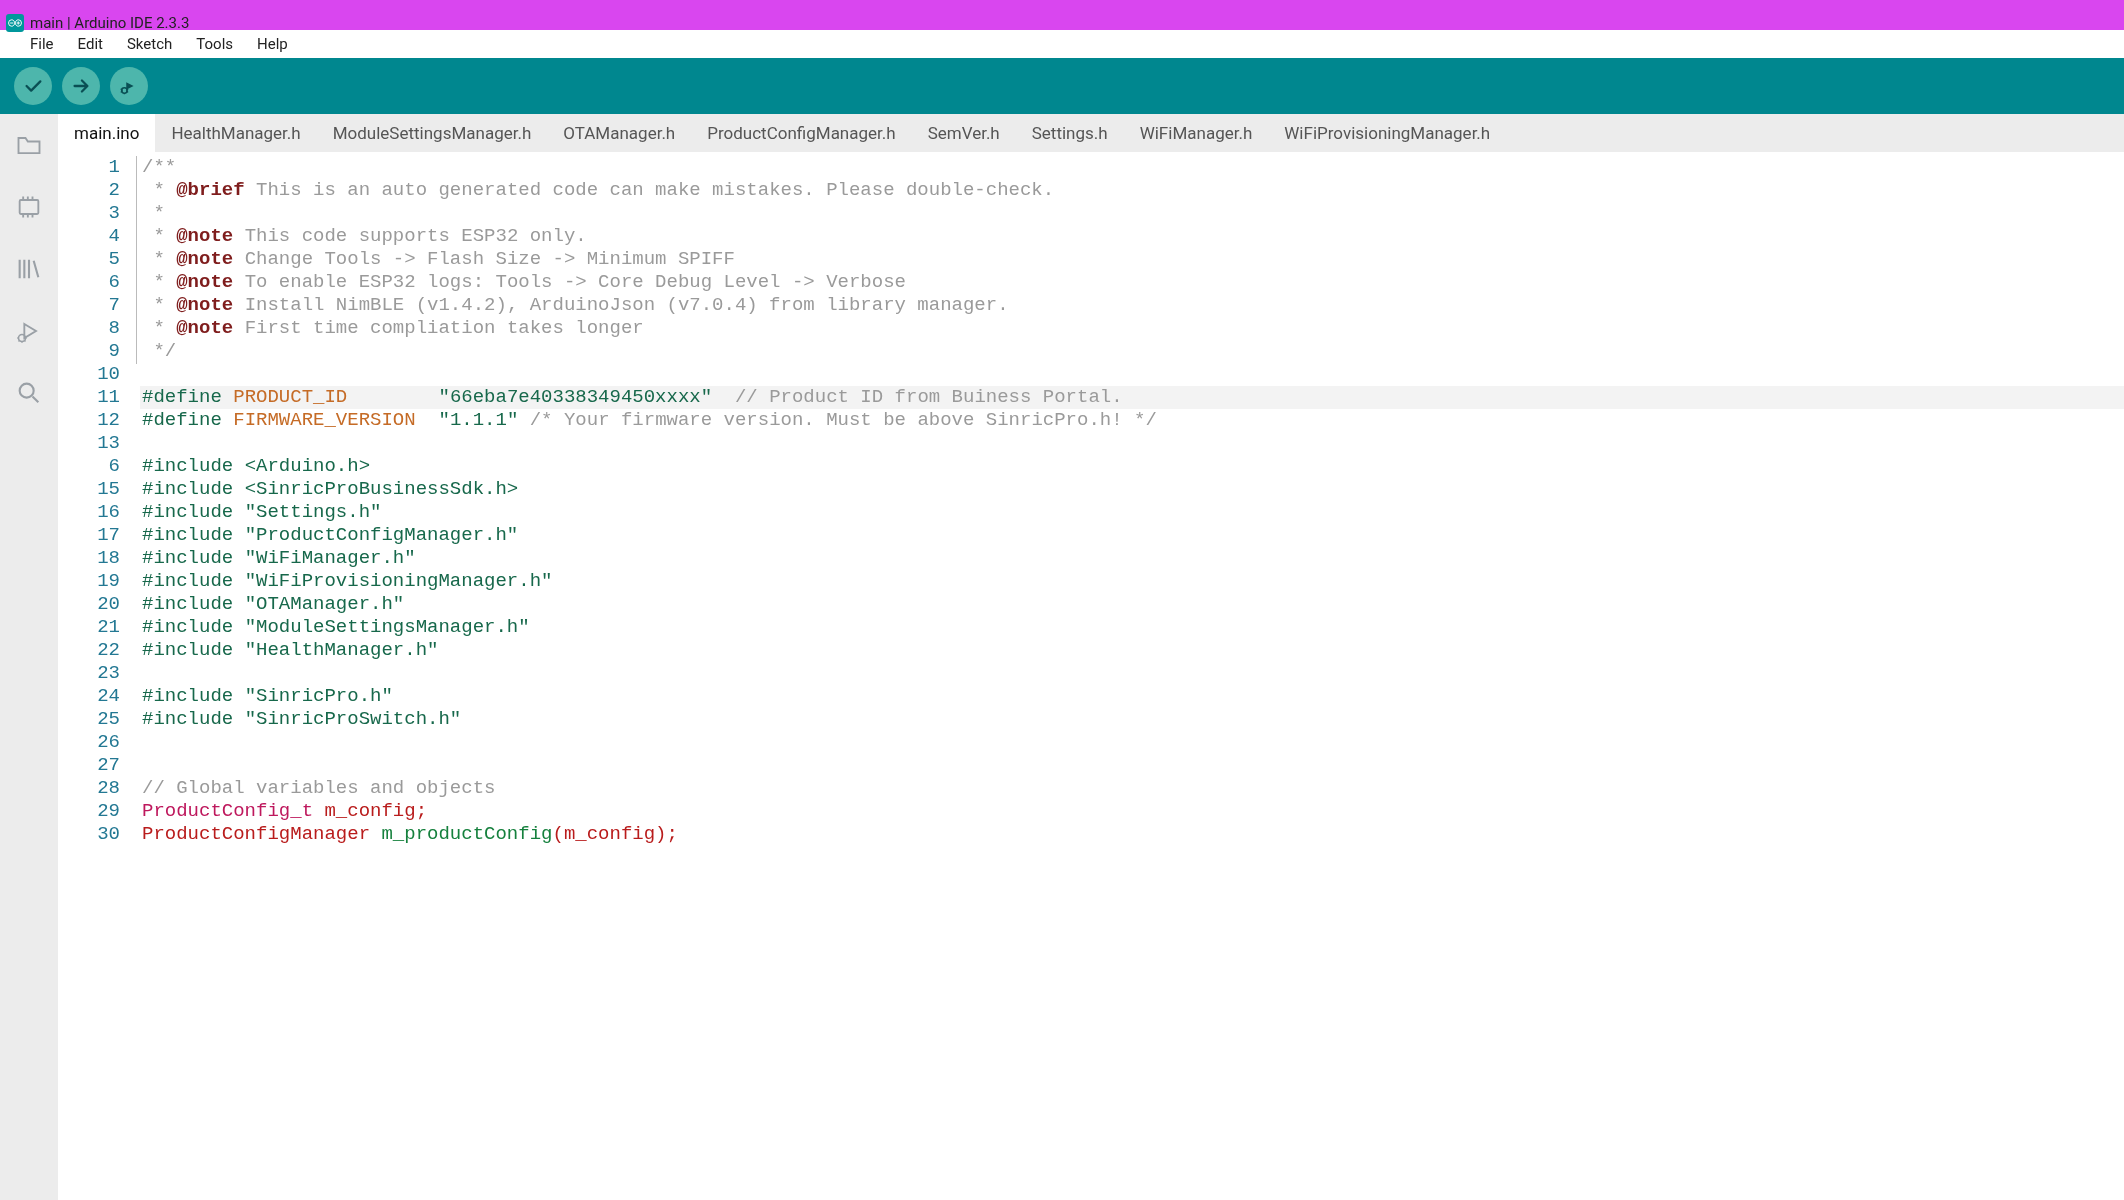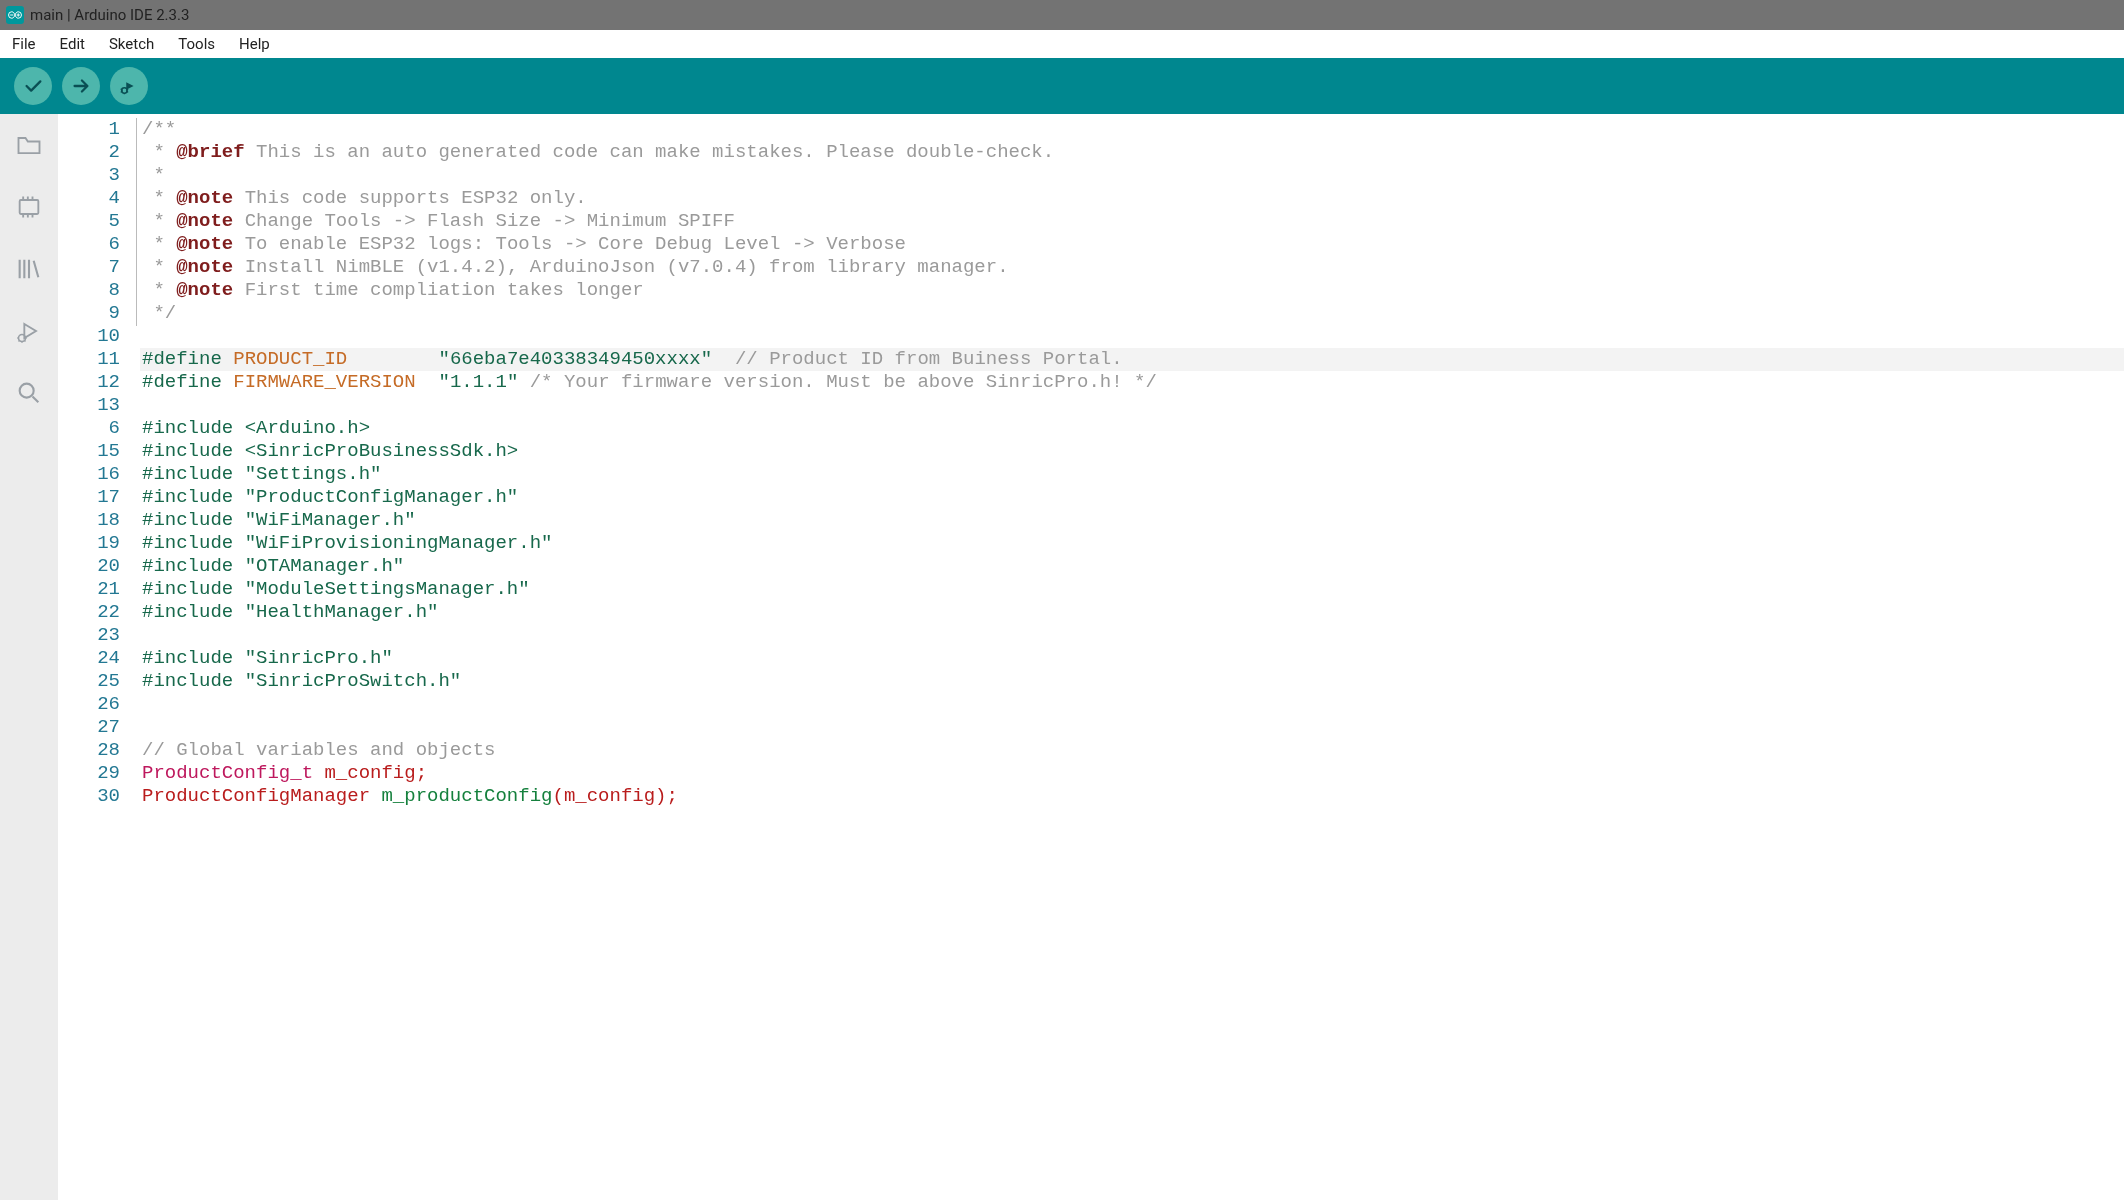--- a/index.html
+++ b/index.html
@@ -5,44 +5,43 @@
 * { margin: 0; padding: 0; box-sizing: border-box; }
 body {
   font-family: -apple-system, BlinkMacSystemFont, "Segoe UI", Roboto, sans-serif;
   font-size: 14px;
   background: #fff;
   color: #333;
   overflow: hidden;
 }
 .titlebar {
   display: flex;
-  align-items: center;
   height: 30px;
   padding: 14px 6px;
-  background: #737373;
+  background: #d946ef;
 }
 .app-icon {
   width: 18px;
   height: 18px;
   background: #00979c;
   border-radius: 3px;
   display: flex;
   align-items: center;
   justify-content: center;
   color: #fff;
   font-size: 11px;
   margin-right: 6px;
 }
 .app-icon svg { width: 14px; height: 10px; }
 .titlebar-text { font-size: 15px; color: #222; }
 .menubar {
   display: flex;
   align-items: center;
   height: 28px;
-  padding: 0 0;
+  padding: 0 18px;
   background: #fff;
 }
 .menubar-item {
   padding: 4px 12px;
   font-size: 15px;
   color: #222;
   cursor: pointer;
 }
 .toolbar {
   display: flex;
@@ -246,20 +245,31 @@
     </div>
     <div class="sidebar-btn">
       <svg viewBox="0 0 24 24">
           <circle cx="10" cy="10" r="6" fill="none" stroke="currentColor" stroke-width="1.8"></circle>
           <path d="M15 15l5 5" stroke="currentColor" stroke-width="1.8"></path>
         </svg>
     </div>
   </div>
 
   <div class="editor-area">
+    <div class="tabs">
+      <div class="tab active">main.ino</div>
+      <div class="tab">HealthManager.h</div>
+      <div class="tab">ModuleSettingsManager.h</div>
+      <div class="tab">OTAManager.h</div>
+      <div class="tab">ProductConfigManager.h</div>
+      <div class="tab">SemVer.h</div>
+      <div class="tab">Settings.h</div>
+      <div class="tab">WiFiManager.h</div>
+      <div class="tab">WiFiProvisioningManager.h</div>
+    </div>
 
     <div class="code-container">
       <div class="gutter" id="gutter">
           <div>1</div>
           <div>2</div>
           <div>3</div>
           <div>4</div>
           <div>5</div>
           <div>6</div>
           <div>7</div>

